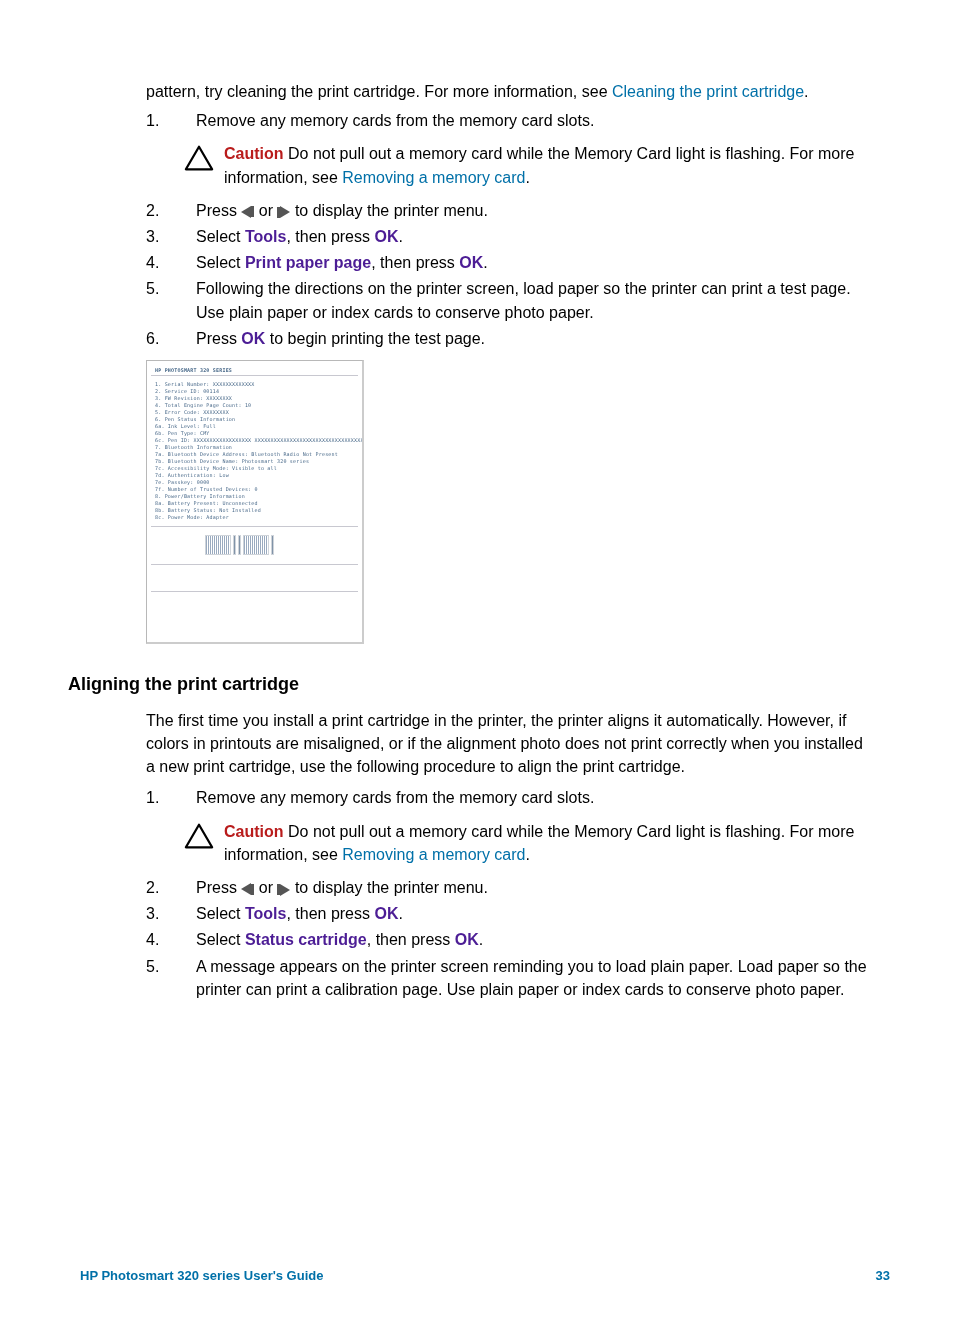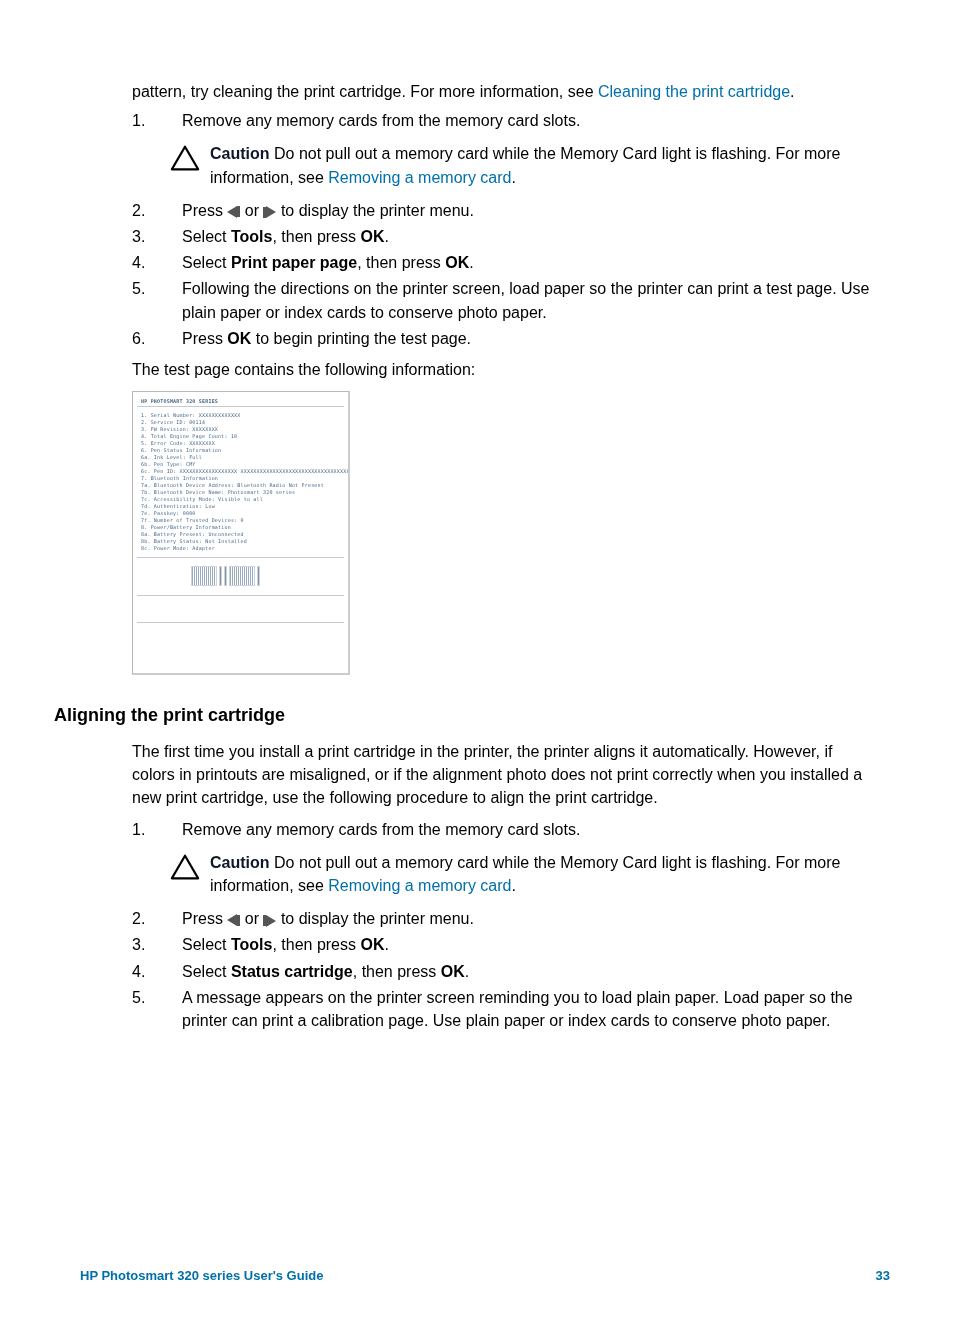--- a/index.html
+++ b/index.html
@@ -1,29 +1,29 @@
 <!DOCTYPE html>
 <html><head>
 <meta charset="utf-8">
 <style>
   * { box-sizing: border-box; margin: 0; padding: 0; }
   html, body { width: 954px; height: 1321px; background: #fff; font-family: Arial, Helvetica, sans-serif; color: #000; }
-  .page { padding: 80px 80px 40px 54px; position: relative; height: 100%; }
+  .page { padding: 80px 80px 40px 68px; position: relative; height: 100%; }
   .content { margin-left: 78px; }
   p { font-size: 16px; line-height: 1.45; margin-bottom: 6px; }
   .link { color: #0070a8; }
-  .ui-bold { color: #000000; font-weight: bold; }
+  .ui-bold { color: #4c1d95; font-weight: bold; }
   ol { list-style: none; margin: 4px 0 8px 0; }
   ol > li { display: flex; font-size: 16px; line-height: 1.45; margin-bottom: 3px; }
   .li-num { width: 34px; flex-shrink: 0; }
   .li-body { flex: 1; margin-left: 16px; }
   .caution-row { display: flex; align-items: flex-start; margin: 10px 0 10px 38px; }
   .tri { width: 30px; height: 28px; flex-shrink: 0; margin-right: 10px; margin-top: 2px; }
   .caution-text { font-size: 16px; line-height: 1.45; }
-  .caution-label { font-weight: bold; color: #0f172a; }
+  .caution-label { font-weight: bold; color: #b91c1c; }
   .arrow-wrap { display:inline-flex; align-items:center; vertical-align:-2px; }
   .arrow-wrap .bar { width:3px; height:11px; background:#555; }
   .arrow-wrap .tri-l { width:0;height:0;border-top:6px solid transparent;border-bottom:6px solid transparent;border-right:10px solid #555; }
   .arrow-wrap .tri-r { width:0;height:0;border-top:6px solid transparent;border-bottom:6px solid transparent;border-left:10px solid #555; }
 
   .testpage-img { width: 218px; height: 284px; border: 1px solid #b8b8b8; border-right: 2px solid #ccc; border-bottom: 2px solid #ccc; margin: 10px 0 30px 0; background: #fff; position: relative; overflow: hidden; }
   .tp-line { position:absolute; left:8px; color:#4a6a8a; font-size:5px; font-family: monospace; white-space: nowrap; letter-spacing:0.2px; }
   .tp-title { top:6px; font-weight:bold; }
   .tp-hr { position:absolute; left:4px; right:4px; height:1px; background:#c8c8d0; }
   .tp-bars { position:absolute; left:58px; top:174px; display:flex; gap:2px; }
@@ -90,21 +90,20 @@
         <span class="li-body">Following the directions on the printer screen, load paper so the printer can print a test page. Use plain paper or index cards to conserve photo paper.</span>
       </li>
       <li>
         <span class="li-num">6.</span>
         <span class="li-body">
           <span>Press </span><span class="ui-bold">OK</span><span> to begin printing the test page.</span>
         </span>
       </li>
     </ol>
 
-    <p style="margin-top:6px; margin-bottom:6px;">The test page contains the following information:</p>
 
     <div class="testpage-img">
       <div class="tp-line tp-title">HP PHOTOSMART 320 SERIES</div>
       <div class="tp-hr" style="top:14px;"></div>
       <div class="tp-line" style="top:20px;">1. Serial Number: XXXXXXXXXXXXX</div>
       <div class="tp-line" style="top:27px;">2. Service ID: 00114</div>
       <div class="tp-line" style="top:34px;">3. FW Revision: XXXXXXXX</div>
       <div class="tp-line" style="top:41px;">4. Total Engine Page Count: 10</div>
       <div class="tp-line" style="top:48px;">5. Error Code: XXXXXXXX</div>
       <div class="tp-line" style="top:55px;">6. Pen Status Information</div>

